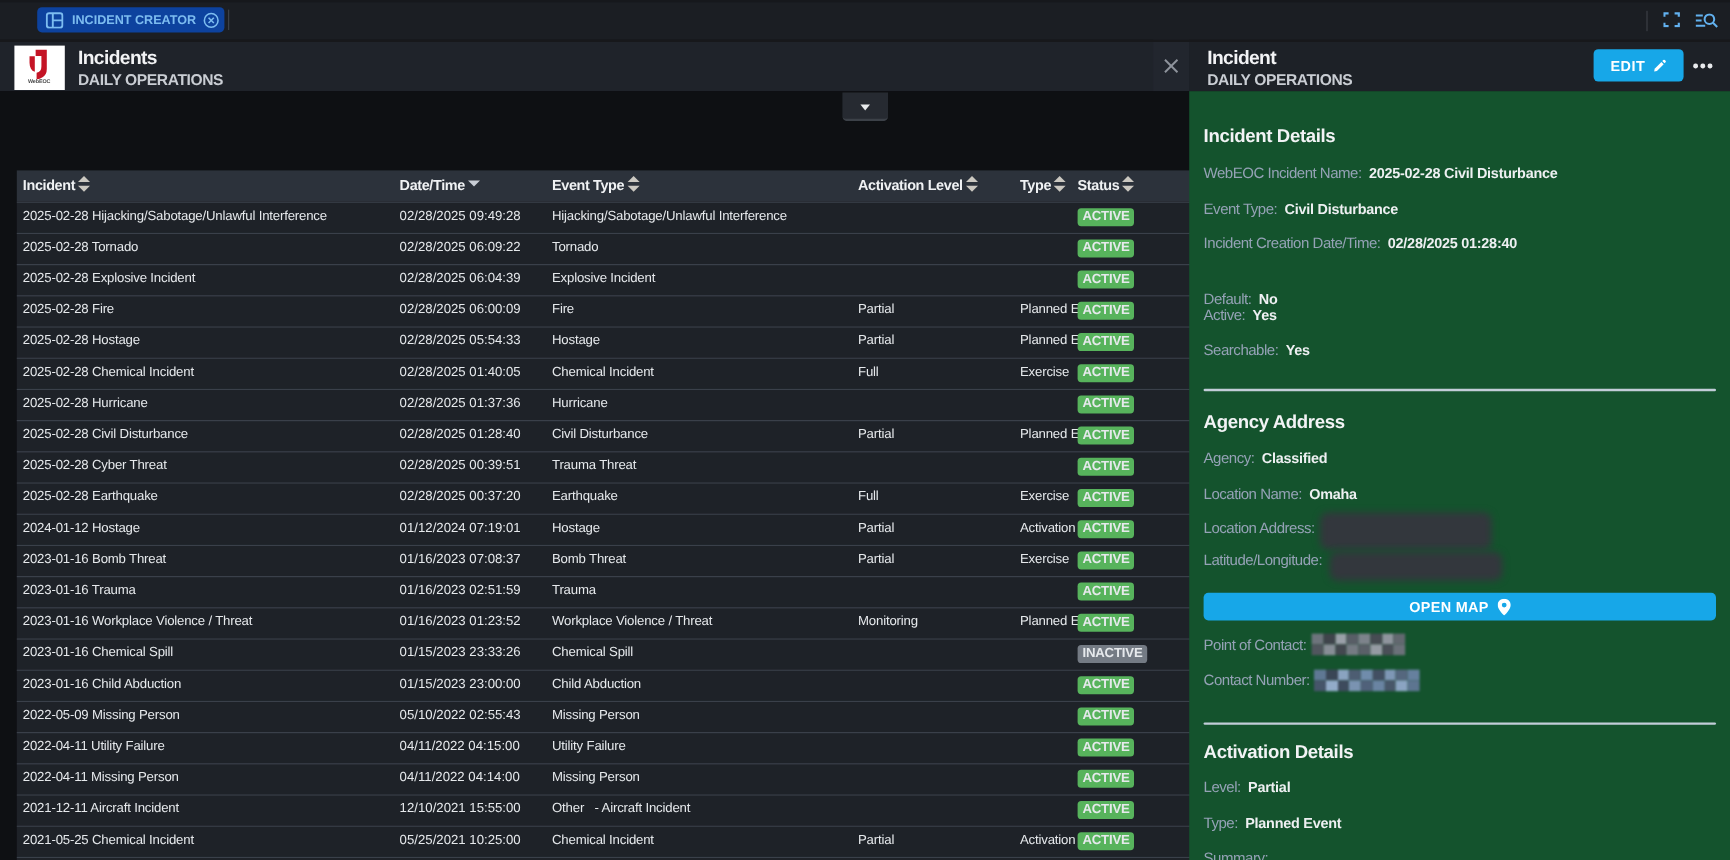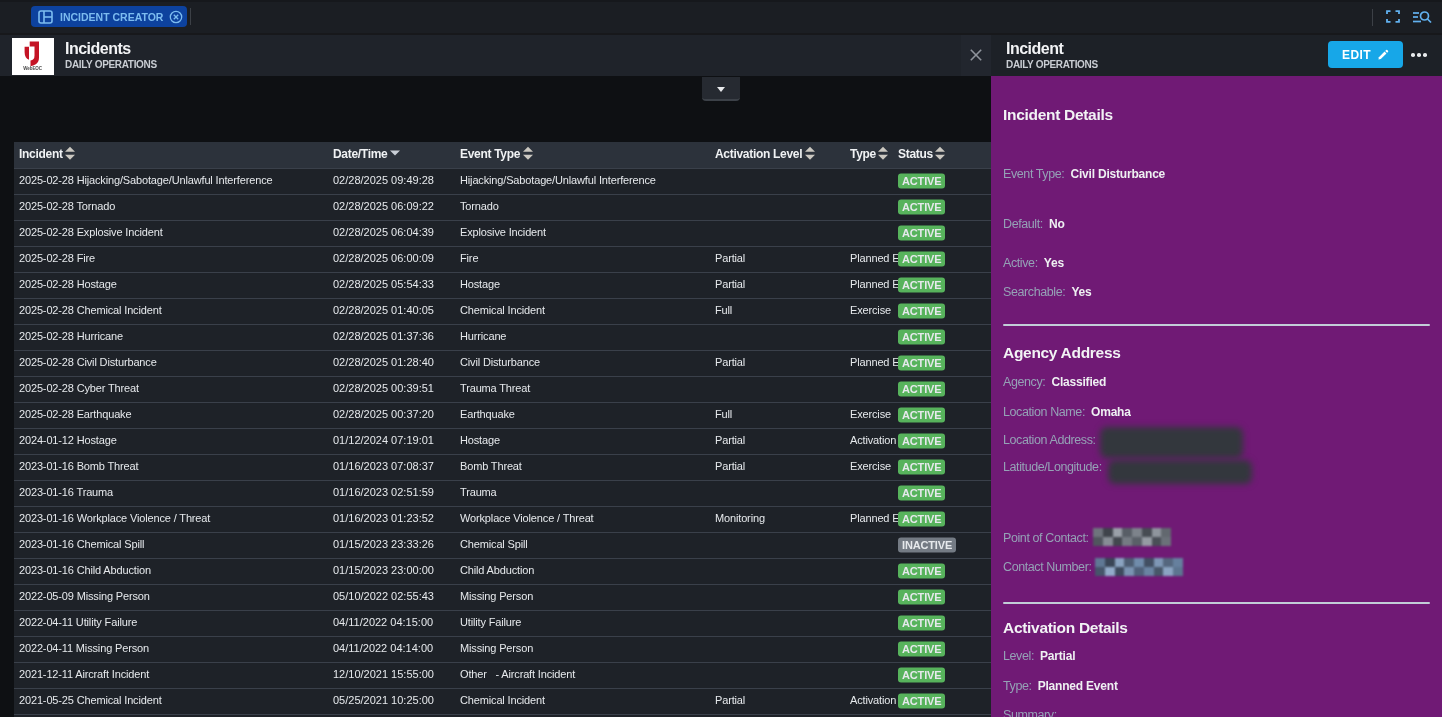--- a/index.html
+++ b/index.html
@@ -14,21 +14,21 @@
   #tab .txt { color:#7cbcf0; font-size:10.5px; font-weight:bold; letter-spacing:0px; margin-left:7px; white-space:nowrap; }
   #tabsep { position:absolute; left:190px; top:8px; width:1px; height:17px; background:#3c4046; }
   #iconsep { position:absolute; left:1372px; top:9px; width:1px; height:17px; background:#3c4046; }
 
   
   #header { position:absolute; left:0; top:33px; width:1442px; height:43px; background:#1f232a; }
   #hdrX { position:absolute; left:961px; top:0; width:30px; height:43px; background:#22262e; }
   #hdrR { position:absolute; left:991px; top:0; width:451px; height:43px; background:#1d2127; }
   #logo { position:absolute; left:12px; top:5px; width:42px; height:37px; background:#ffffff; }
   .title { font-size:16px; font-weight:bold; letter-spacing:-0.5px; color:#f2f3f5; height:17px; line-height:17px; }
-  .subtitle { font-size:10px; font-weight:bold; color:#c9cdd3; letter-spacing:-0.33px; }
+  .subtitle { font-size:13px; font-weight:bold; color:#c9cdd3; letter-spacing:-0.33px; }
   #editbtn { position:absolute; left:337px; top:8px; width:75px; height:27px; background:#17a7e8;
     border-radius:4px; color:#fff; font-size:12px; font-weight:bold; letter-spacing:.4px;
     display:flex; align-items:center; justify-content:center; }
   .dot { position:absolute; width:3.6px; height:3.6px; border-radius:50%; background:#e8eaec; top:20px; }
 
   
   #left { position:absolute; left:0; top:76px; width:991px; height:641px; background:#0e1013; }
   #dropbtn { position:absolute; left:702px; top:1px; width:38px; height:24px; background:#262a31;
     border-bottom:2px solid #3c4148; border-radius:0 0 4px 4px; }
   #dropbtn:after { content:""; position:absolute; left:15px; top:10px; border-left:4px solid transparent;
@@ -51,21 +51,21 @@
   .sort { display:inline-block; width:10px; height:12.5px; position:relative; margin-left:2.5px; vertical-align:-2px; }
   .sort i, .sort b { position:absolute; left:0; width:0; height:0; border-left:5px solid transparent;
     border-right:5px solid transparent; }
   .sort i { top:0; border-bottom:5.5px solid #cbc8c1; }
   .sort b { bottom:0; border-top:5.5px solid #cbc8c1; }
   .sortdown { display:inline-block; width:10px; height:5px; margin-left:3px; position:relative; top:2.5px;
     border-left:5px solid transparent; border-right:5px solid transparent;
     border-top:5px solid #c9ced6; border-bottom:0;}
 
   
-  #panel { position:absolute; left:991px; top:76px; width:451px; height:641px; background:#701a75; }
+  #panel { position:absolute; left:991px; top:76px; width:451px; height:641px; background:#14532d; }
   .line { position:absolute; left:12px; height:20px; line-height:20px; transform:translateY(1px); font-size:12.5px; letter-spacing:-0.4px; white-space:nowrap; }
   .lbl { color:#95a2b6; }
   .val { color:#eef0f2; font-weight:bold; font-size:12px; letter-spacing:-0.2px; margin-left:3px; }
   .h2 { position:absolute; left:12px; transform:translateY(1.5px); font-size:15.5px; font-weight:bold; letter-spacing:-0.3px; color:#f2f3f5; height:20px; line-height:20px; }
   .divider { position:absolute; left:12px; width:427px; height:2px; background:#c2cdd8; border-radius:1px; }
   #openmap { position:absolute; left:12px; top:418px; width:427px; height:23px; background:#17a7e8;
     border-radius:4px; color:#fff; font-size:12px; font-weight:bold; letter-spacing:.3px;
     display:flex; align-items:center; justify-content:center; }
   .smudge { position:absolute; background:#33373d; border-radius:7px; filter:blur(3px); }
   .mosaic { position:absolute; display:flex; flex-wrap:wrap; filter:blur(1px); }
@@ -381,32 +381,39 @@
         <span class="c6">
           <span class="chip">ACTIVE</span>
         </span>
       </div>
     <div class="trow" style="height:4px"></div>
   </div>
 </div>
 
 <div id="panel">
   <div class="h2" style="top:26.5px">Incident Details</div>
+  <div class="line" style="top:57px"><span class="lbl">WebEOC Incident Name:</span> <span class="val">2025-02-28 Civil Disturbance</span></div>
   <div class="line" style="top:86.5px"><span class="lbl">Event Type:</span> <span class="val">Civil Disturbance</span></div>
-  <div class="line" style="top:137px"><span class="lbl">Default:</span> <span class="val">No</span></div>
+  <div class="line" style="top:116px"><span class="lbl">Incident Creation Date/Time:</span> <span class="val">02/28/2025 01:28:40</span></div>
+  <div class="line" style="top:162px"><span class="lbl">Default:</span> <span class="val">No</span></div>
   <div class="line" style="top:175.5px"><span class="lbl">Active:</span> <span class="val">Yes</span></div>
   <div class="line" style="top:205px"><span class="lbl">Searchable:</span> <span class="val">Yes</span></div>
   <div class="divider" style="top:248px"></div>
   <div class="h2" style="top:265px">Agency Address</div>
   <div class="line" style="top:295px"><span class="lbl">Agency:</span> <span class="val">Classified</span></div>
   <div class="line" style="top:324.5px"><span class="lbl">Location Name:</span> <span class="val">Omaha</span></div>
   <div class="line" style="top:353px"><span class="lbl">Location Address:</span></div>
   <div class="smudge" style="left:109px; top:351px; width:143px; height:31px;"></div>
   <div class="line" style="top:380px"><span class="lbl">Latitude/Longitude:</span></div>
   <div class="smudge" style="left:117px; top:384px; width:144px; height:24px;"></div>
+  <div id="openmap">OPEN MAP
+    <svg width="11" height="14" viewBox="0 0 11 14" style="margin-left:7px">
+      <path d="M5.5 0 C2.5 0 0 2.3 0 5.2 C0 9 5.5 14 5.5 14 C5.5 14 11 9 11 5.2 C11 2.3 8.5 0 5.5 0 Z M5.5 7.2 A2 2 0 1 1 5.5 3.2 A2 2 0 0 1 5.5 7.2 Z" fill="#fff"></path>
+    </svg>
+  </div>
   <div class="line" style="top:450.5px"><span class="lbl">Point of Contact:</span></div>
   <div class="mosaic" style="left:102px; top:452px; width:78px; height:18px;">
     <i style="background:#6e747c"></i>
       <i style="background:#3f444b"></i>
       <i style="background:#9aa0a8"></i>
       <i style="background:#585e66"></i>
       <i style="background:#7d838b"></i>
       <i style="background:#474c53"></i>
       <i style="background:#8f959d"></i>
       <i style="background:#62686f"></i>

